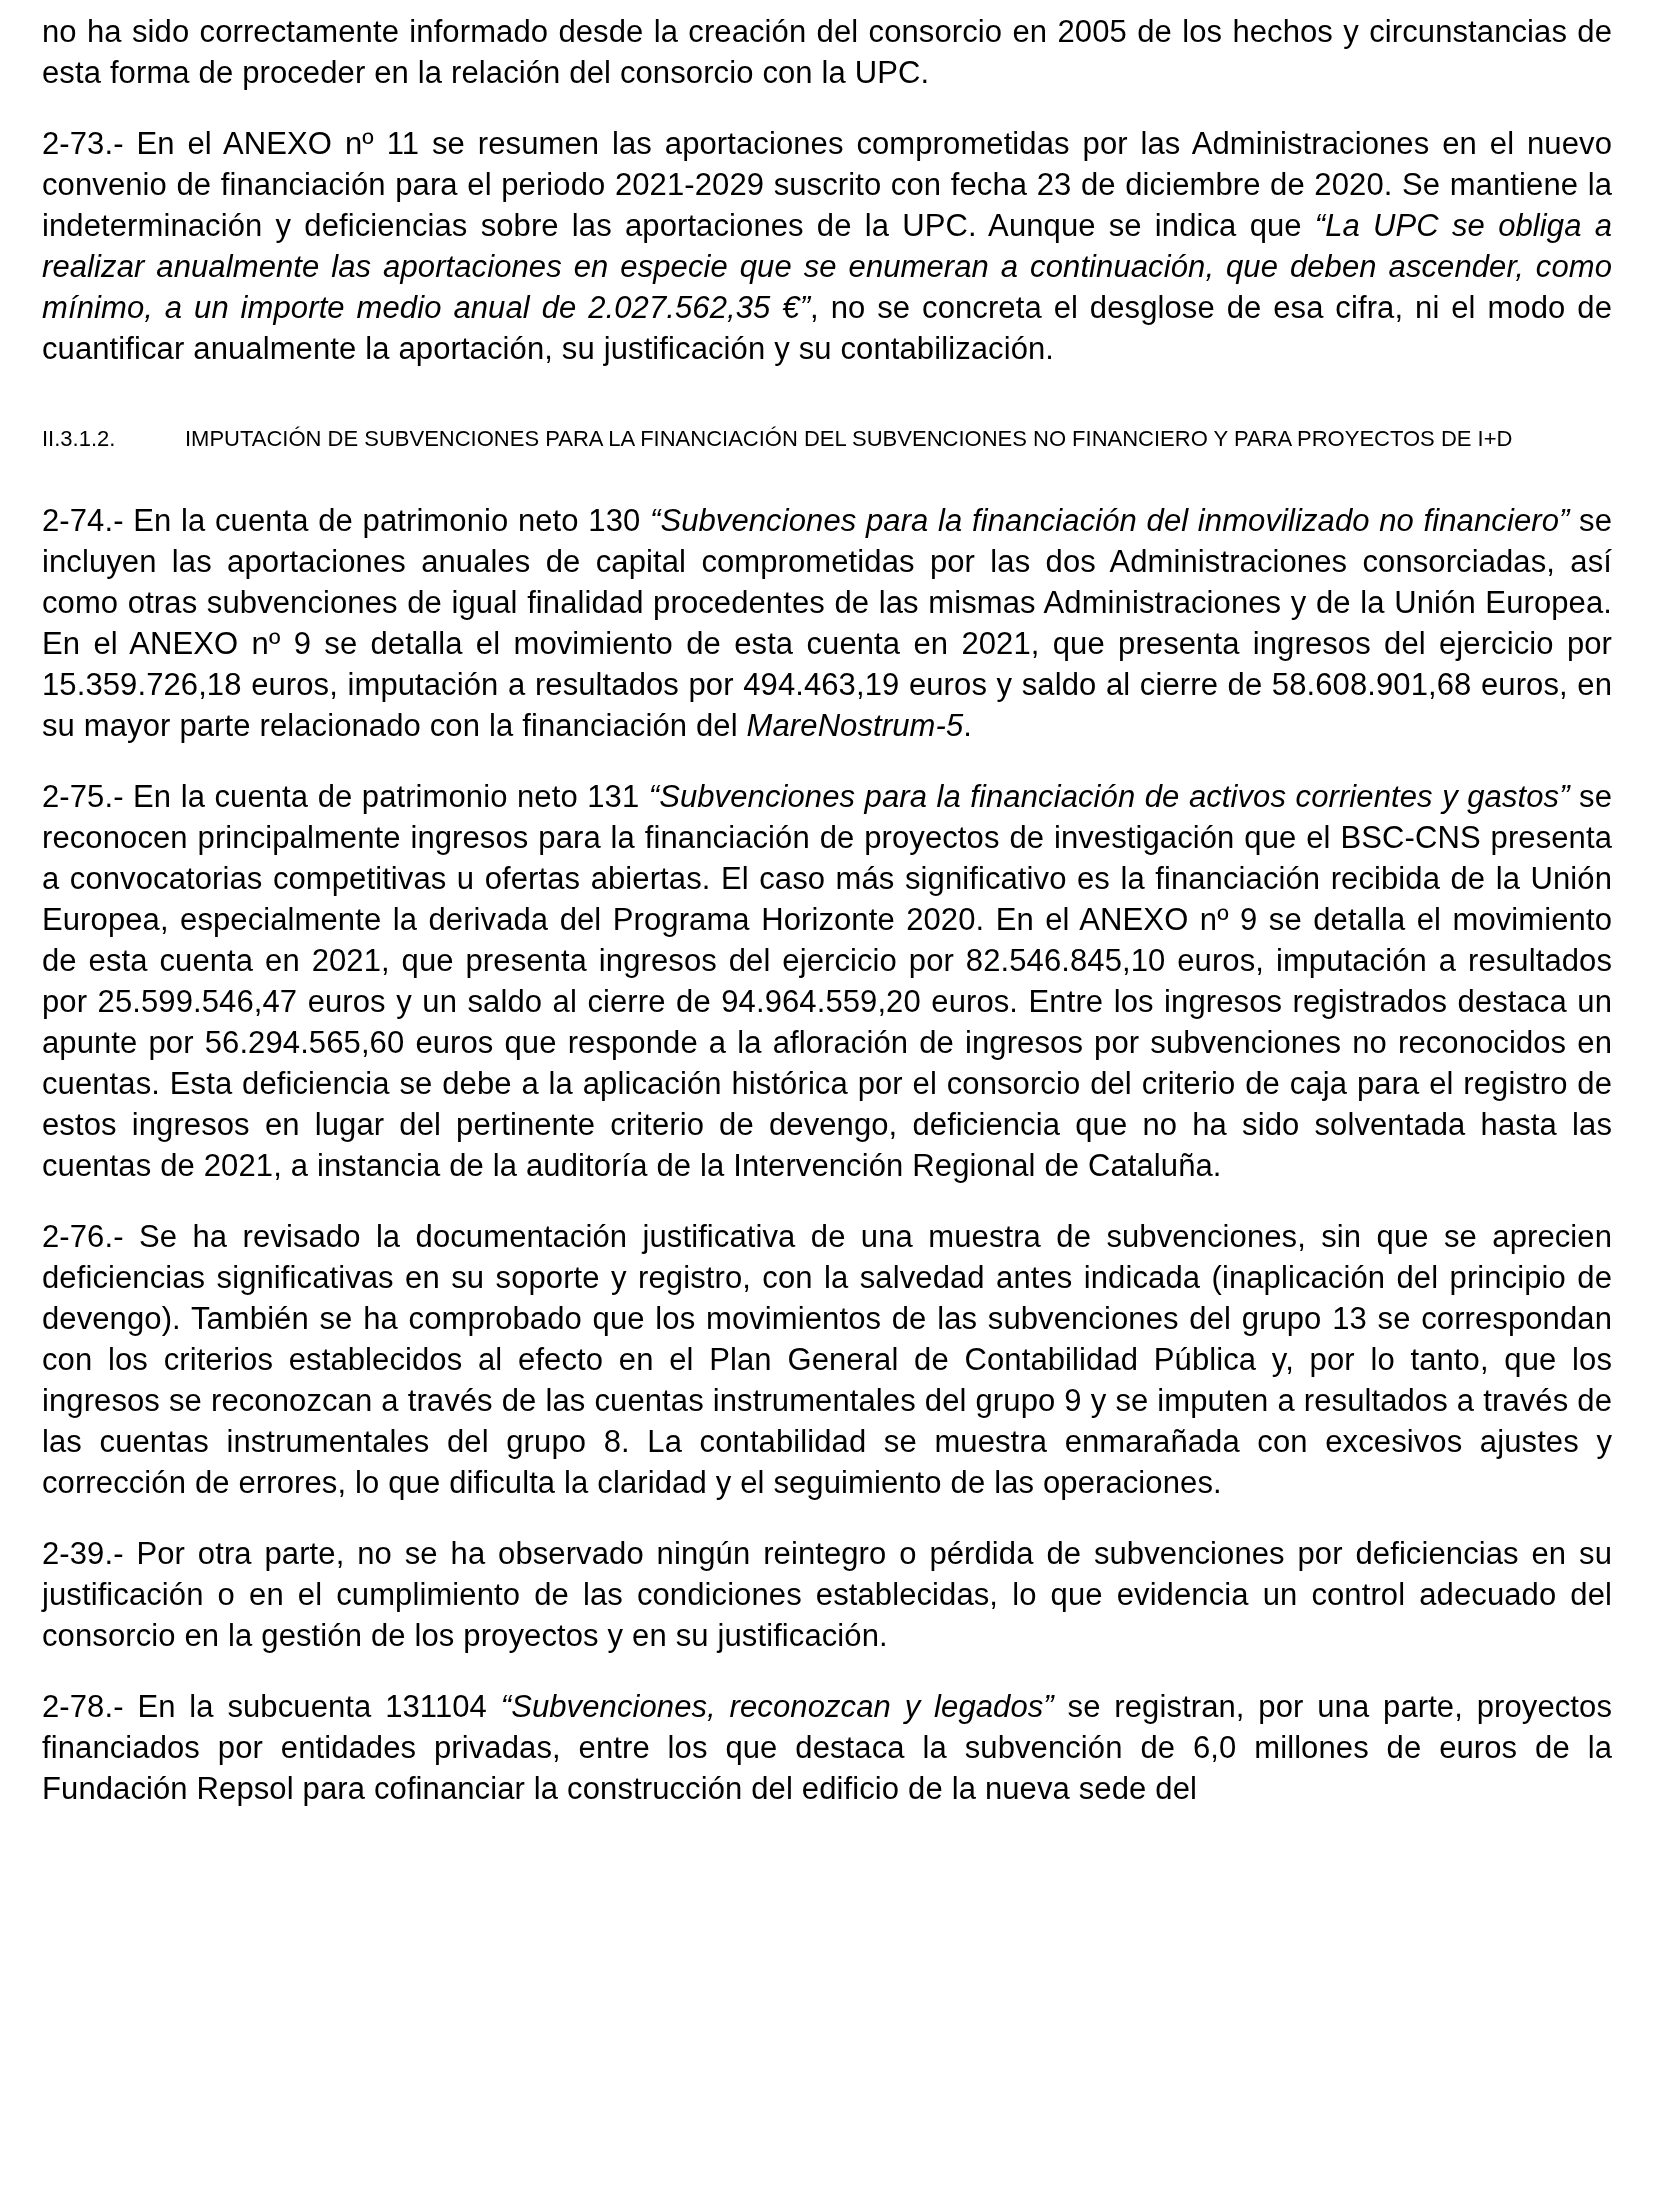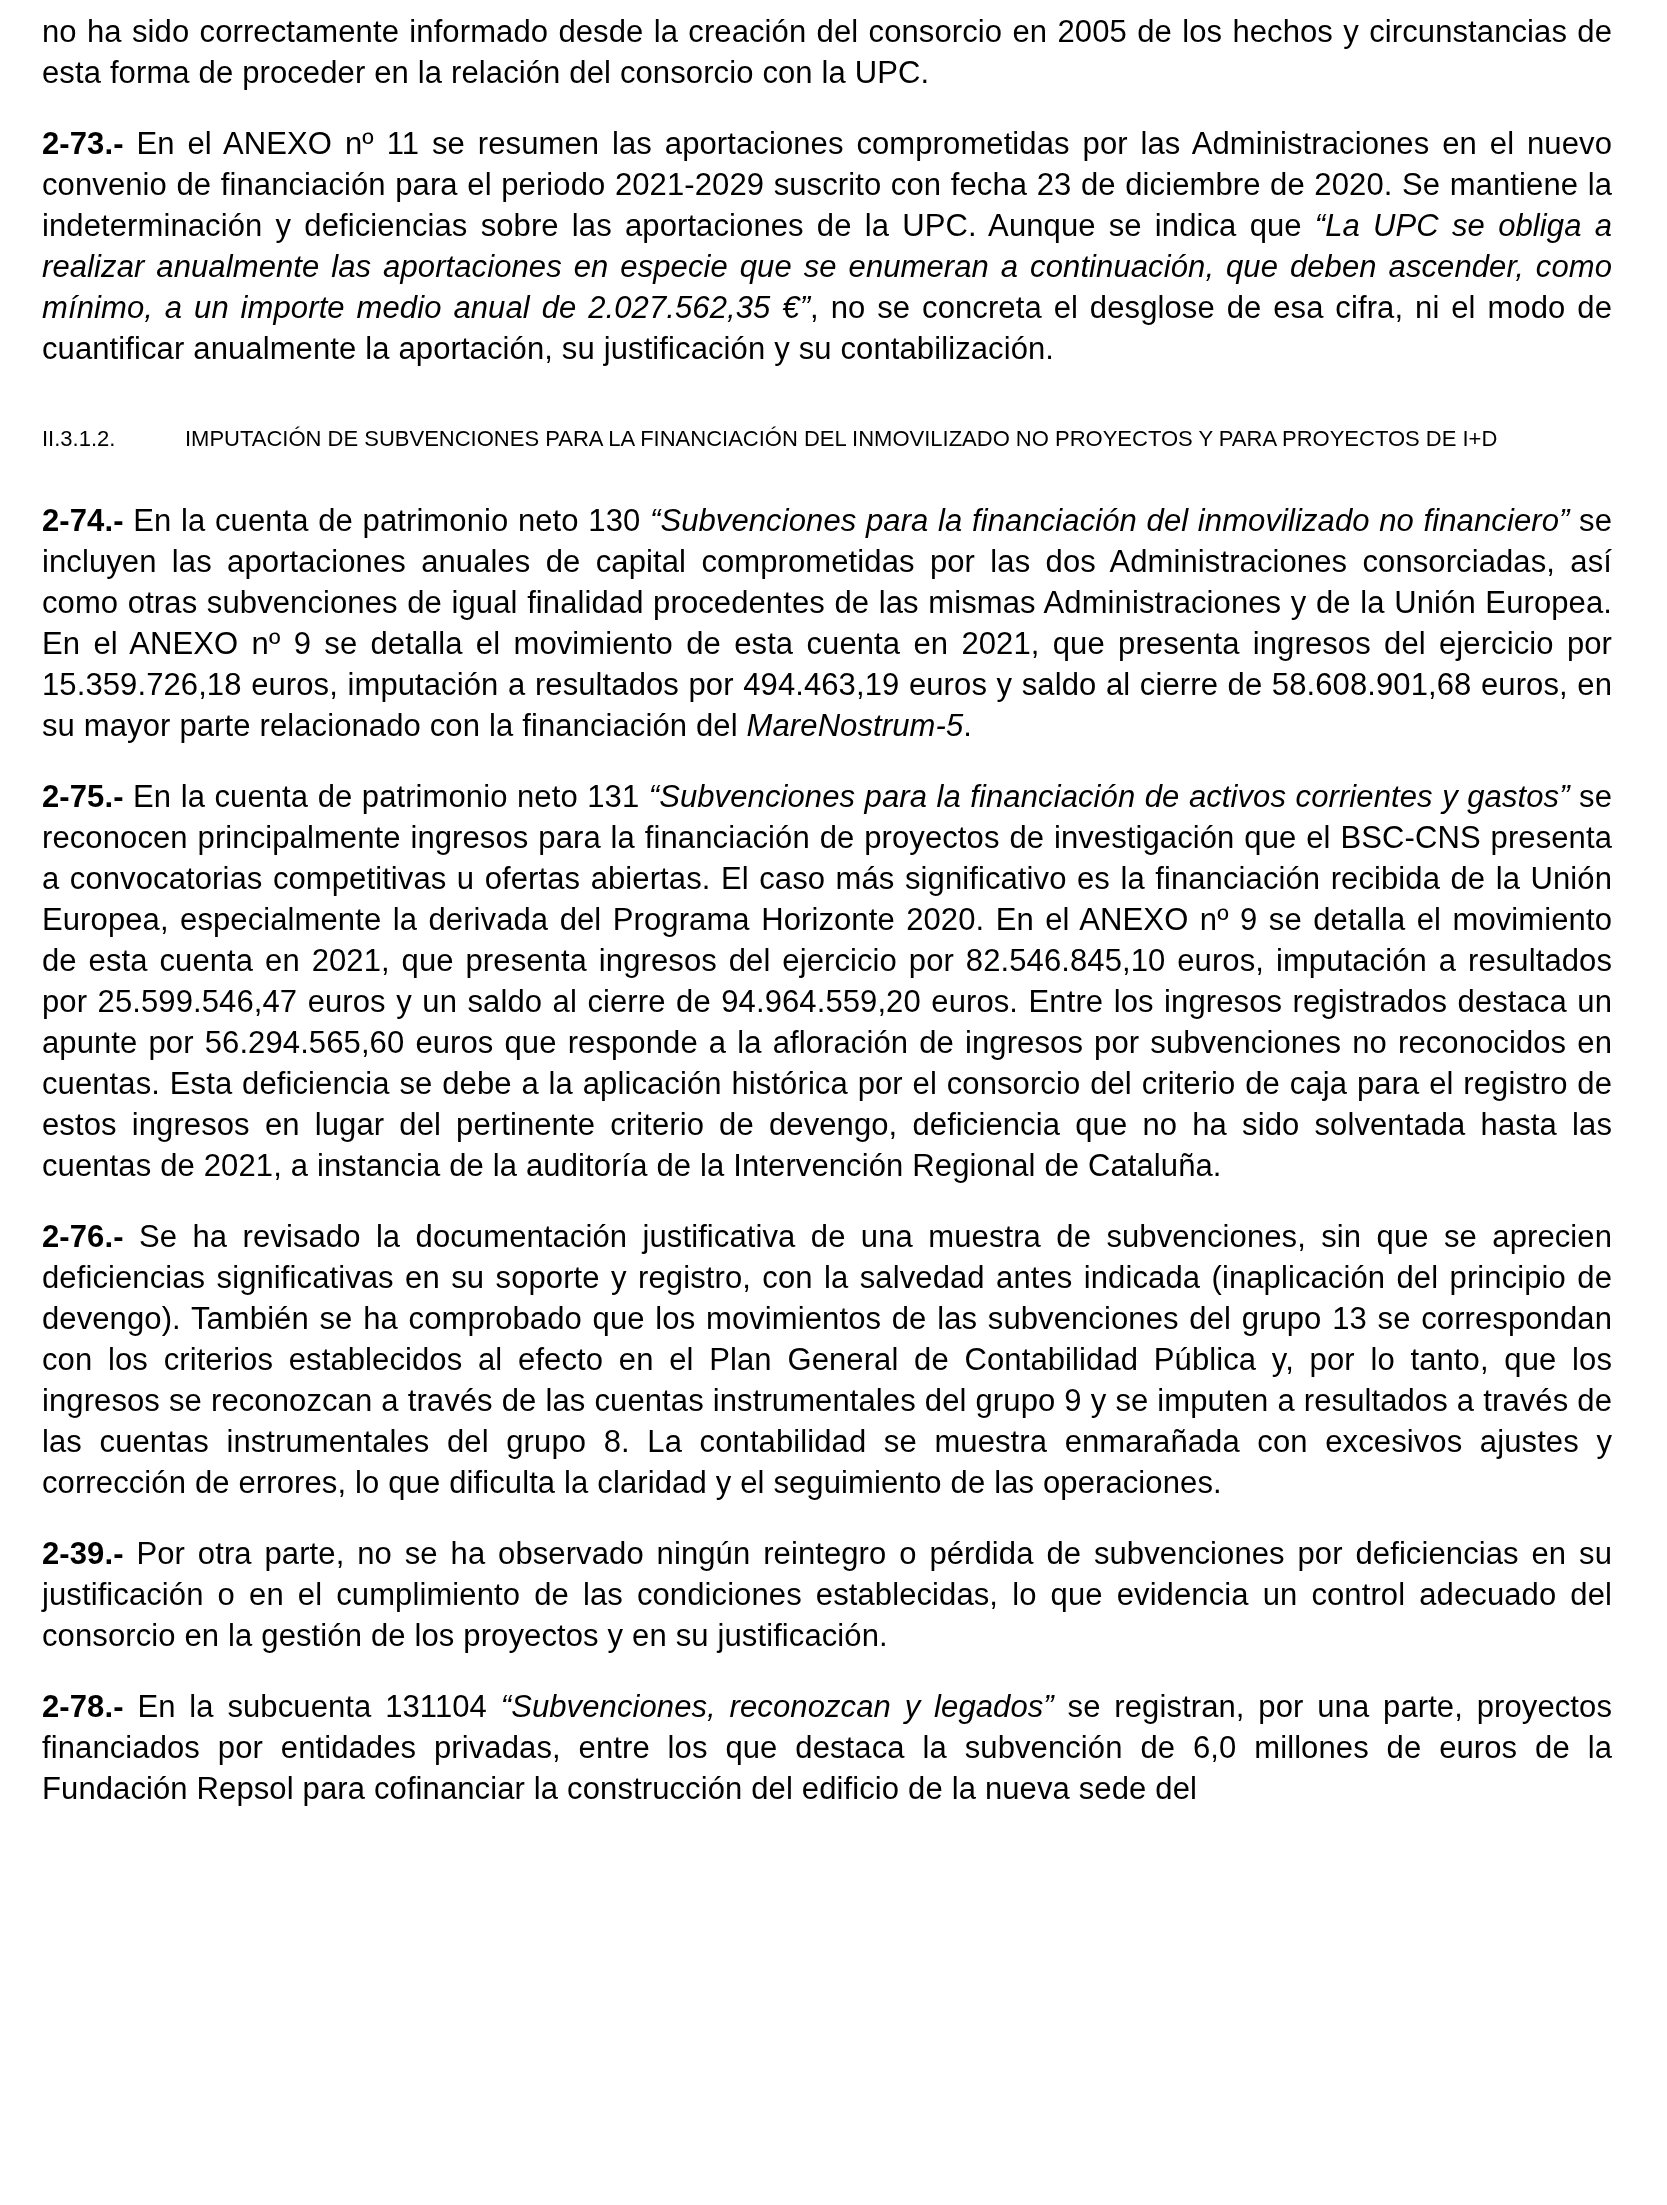--- a/index.html
+++ b/index.html
@@ -32,21 +32,21 @@
     -webkit-hyphens: none;
     hyphens: none;
   }
   .para {
     margin: 0 0 30px 0;
   }
   .para.tight-top {
     margin-top: 0;
   }
   .num {
-    font-weight: bold;
+    font-weight: normal;
   }
   .it {
     font-style: italic;
   }
   
   .section-heading {
     display: flex;
     align-items: flex-start;
     margin: 49px 0 41px 0;
     font-size: 22px;
@@ -70,21 +70,21 @@
   <p class="body-text para tight-top">
     <span>no ha sido correctamente informado desde la creación del consorcio en 2005 de los hechos y circunstancias de esta forma de proceder en la relación del consorcio con la UPC.</span>
   </p>
 
   <p class="body-text para">
     <span class="num">2-73.-</span><span> En el ANEXO nº 11 se resumen las aportaciones comprometidas por las Administraciones en el nuevo convenio de financiación para el periodo 2021-2029 suscrito con fecha 23 de diciembre de 2020. Se mantiene la indeterminación y deficiencias sobre las aportaciones de la UPC. Aunque se indica que </span><span class="it">“La UPC se obliga a realizar anualmente las aportaciones en especie que se enumeran a continuación, que deben ascender, como mínimo, a un importe medio anual de 2.027.562,35 €”</span><span>, no se concreta el desglose de esa cifra, ni el modo de cuantificar anualmente la aportación, su justificación y su contabilización.</span>
   </p>
 
   <div class="section-heading">
     <span class="sec-num">II.3.1.2.</span>
-    <span class="sec-title">IMPUTACIÓN DE SUBVENCIONES PARA LA FINANCIACIÓN DEL INMOVILIZADO NO PROYECTOS Y PARA PROYECTOS DE I+D</span>
+    <span class="sec-title">IMPUTACIÓN DE SUBVENCIONES PARA LA FINANCIACIÓN DEL SUBVENCIONES NO FINANCIERO Y PARA PROYECTOS DE I+D</span>
   </div>
 
   <p class="body-text para">
     <span class="num">2-74.-</span><span> En la cuenta de patrimonio neto 130 </span><span class="it">“Subvenciones para la financiación del inmovilizado no financiero”</span><span> se incluyen las aportaciones anuales de capital comprometidas por las dos Administraciones consorciadas, así como otras subvenciones de igual finalidad procedentes de las mismas Administraciones y de la Unión Europea. En el ANEXO nº 9 se detalla el movimiento de esta cuenta en 2021, que presenta ingresos del ejercicio por 15.359.726,18 euros, imputación a resultados por 494.463,19 euros y saldo al cierre de 58.608.901,68 euros, en su mayor parte relacionado con la financiación del </span><span class="it">MareNostrum-5</span><span>.</span>
   </p>
 
   <p class="body-text para">
     <span class="num">2-75.-</span><span> En la cuenta de patrimonio neto 131 </span><span class="it">“Subvenciones para la financiación de activos corrientes y gastos”</span><span> se reconocen principalmente ingresos para la financiación de proyectos de investigación que el BSC-CNS presenta a convocatorias competitivas u ofertas abiertas. El caso más significativo es la financiación recibida de la Unión Europea, especialmente la derivada del Programa Horizonte 2020. En el ANEXO nº 9 se detalla el movimiento de esta cuenta en 2021, que presenta ingresos del ejercicio por 82.546.845,10 euros, imputación a resultados por 25.599.546,47 euros y un saldo al cierre de 94.964.559,20 euros. Entre los ingresos registrados destaca un apunte por 56.294.565,60 euros que responde a la afloración de ingresos por subvenciones no reconocidos en cuentas. Esta deficiencia se debe a la aplicación histórica por el consorcio del criterio de caja para el registro de estos ingresos en lugar del pertinente criterio de devengo, deficiencia que no ha sido solventada hasta las cuentas de 2021, a instancia de la auditoría de la Intervención Regional de Cataluña.</span>
   </p>
 

